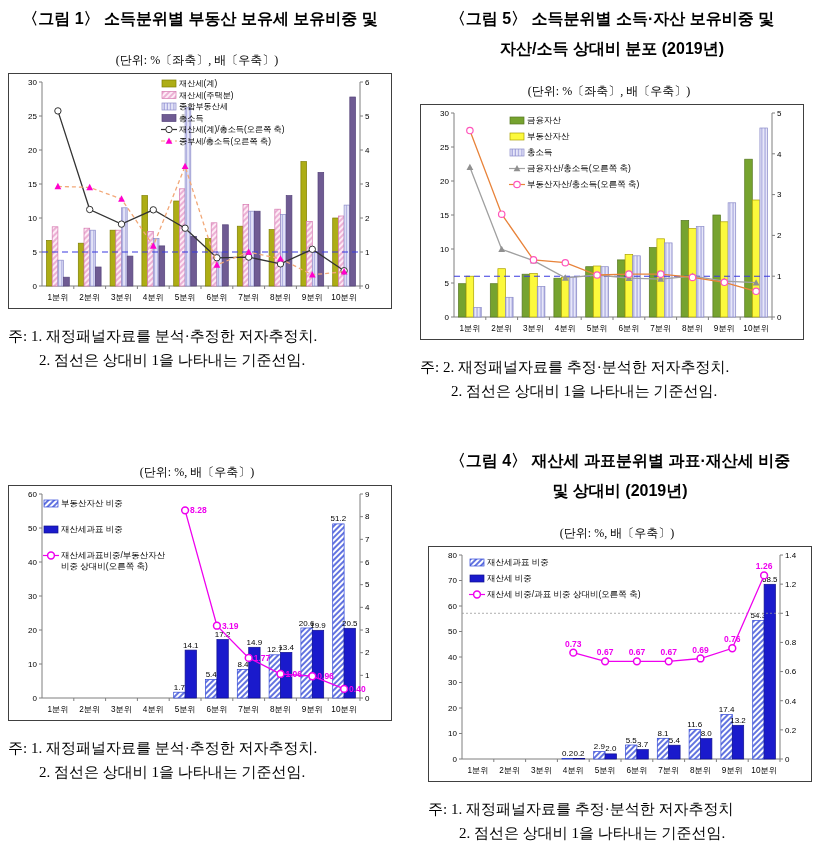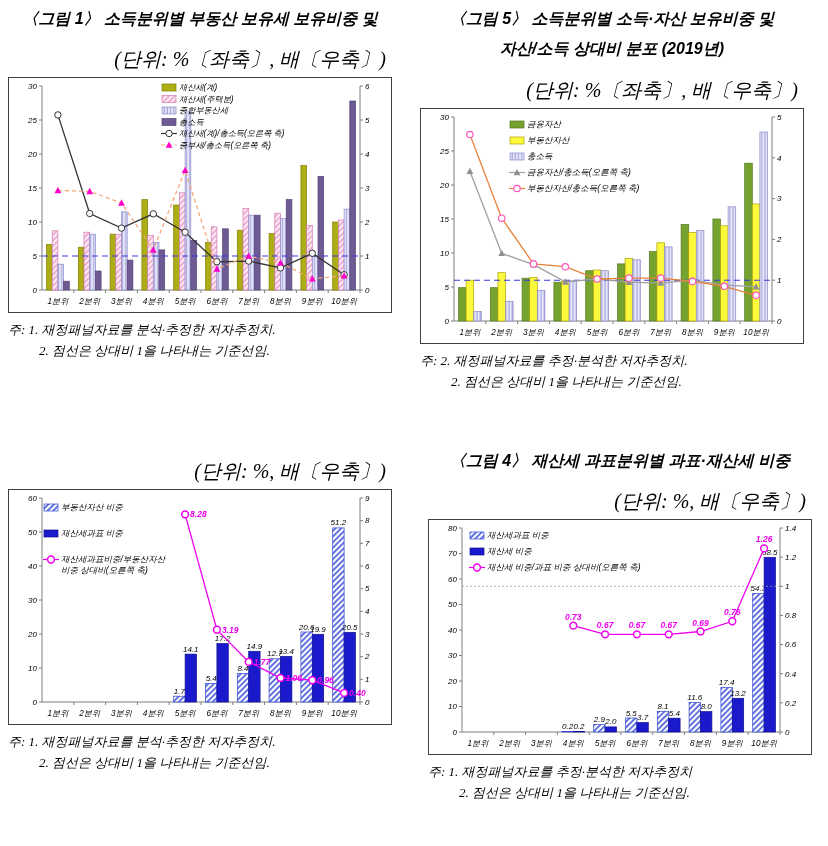--- a/index.html
+++ b/index.html
@@ -1,26 +1,26 @@
 <!DOCTYPE html>
 <html><head>
 <meta charset="utf-8">
 <style>
   html,body{margin:0;padding:0;background:#ffffff;}
   .page{position:relative;width:828px;height:846px;background:#fff;
         font-family:"Liberation Sans",sans-serif;color:#000;overflow:hidden;}
-  .quad{position:absolute;width:384px;font-style:italic;}
+  .quad{position:absolute;width:384px;}
   .q1{left:8px;top:4px;} .q2{left:420px;top:4px;}
   .q3{left:8px;top:446px;} .q4{left:420px;top:446px;padding-left:8px;}
   .fig-title{text-align:center;font-weight:bold;font-size:16px;line-height:1.9;
              font-family:"Liberation Sans",sans-serif;}
-  .fig-unit{text-align:right;font-size:20px;padding-right:6px;margin-top:12px;
+  .fig-unit{text-align:center;font-size:12px;padding-right:6px;margin-top:18px;
             font-family:"Liberation Serif",serif;}
   .chartbox{margin-top:4px;border:1px solid #404040;height:234px;background:#fff;}
-  .notes{margin-top:7px;font-size:13px;line-height:1.6;
+  .notes{margin-top:15px;font-size:15px;line-height:1.6;
          font-family:"Liberation Serif",serif;}
   .note2{margin-left:31px;}
   svg text{font-family:"Liberation Sans",sans-serif;}
 </style>
 </head>
 <body>
 
 <div class="page">
 
   <section class="quad q1">
@@ -448,20 +448,21 @@
       </div>
     <div class="notes">
       <div class="note1">주: 1. 재정패널자료를 분석·추정한 저자추정치.</div>
       <div class="note2">2. 점선은 상대비 1을 나타내는 기준선임.</div>
     </div>
   </section>
 
   <section class="quad q4">
     <div class="fig-title">
       <div>〈그림 4〉 재산세 과표분위별 과표·재산세 비중</div>
+      <div>및 상대비 (2019년)</div>
     </div>
     <div class="fig-unit">(단위: %, 배〔우축〕)</div>
     <div class="chartbox" id="chart3">
         <svg width="368" height="232" viewBox="0 0 368 232" style="display:block;margin:0 auto;">
           <defs>
     <pattern id="pt3-pink" patternUnits="userSpaceOnUse" width="4" height="4" patternTransform="rotate(45)">
               <rect width="4" height="4" fill="#FDEBF5"></rect>
               <line x1="1" y1="0" x2="1" y2="4" stroke="#E392C4" stroke-width="1.3"></line>
             </pattern>
     <pattern id="pt3-lav" patternUnits="userSpaceOnUse" width="3.2" height="3.2">

